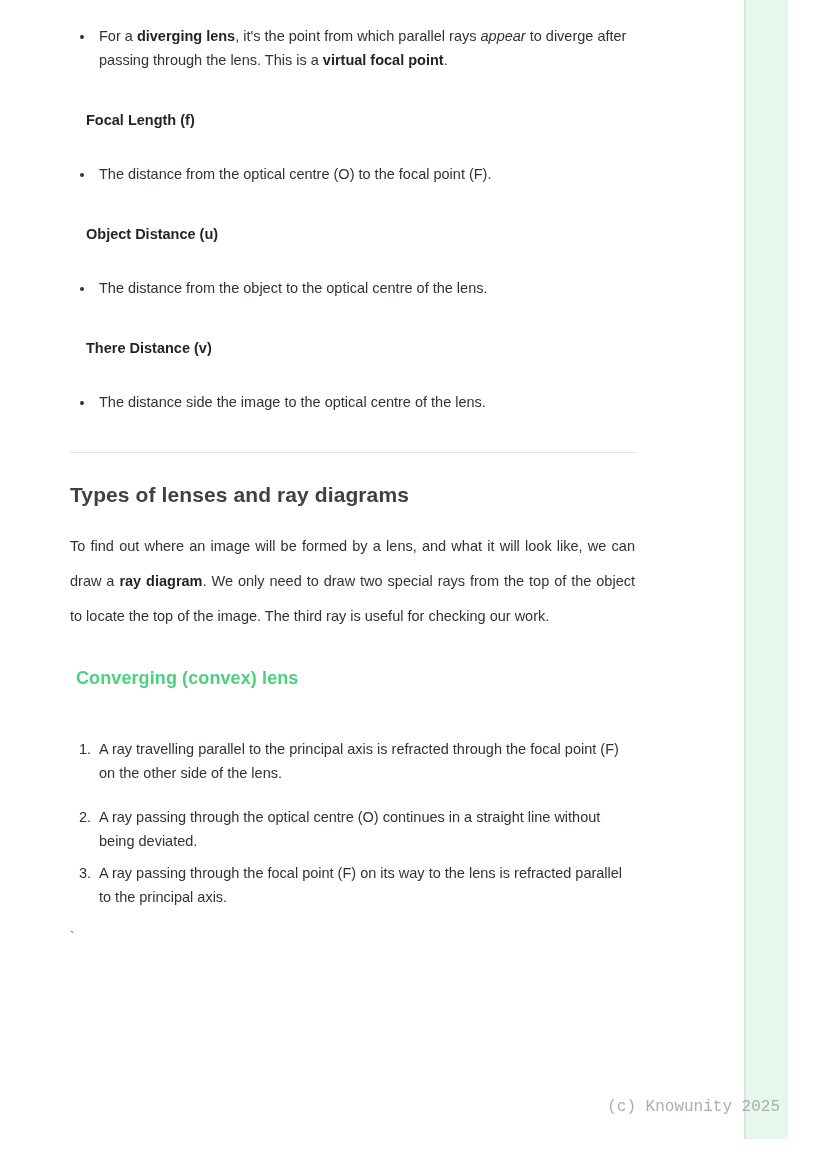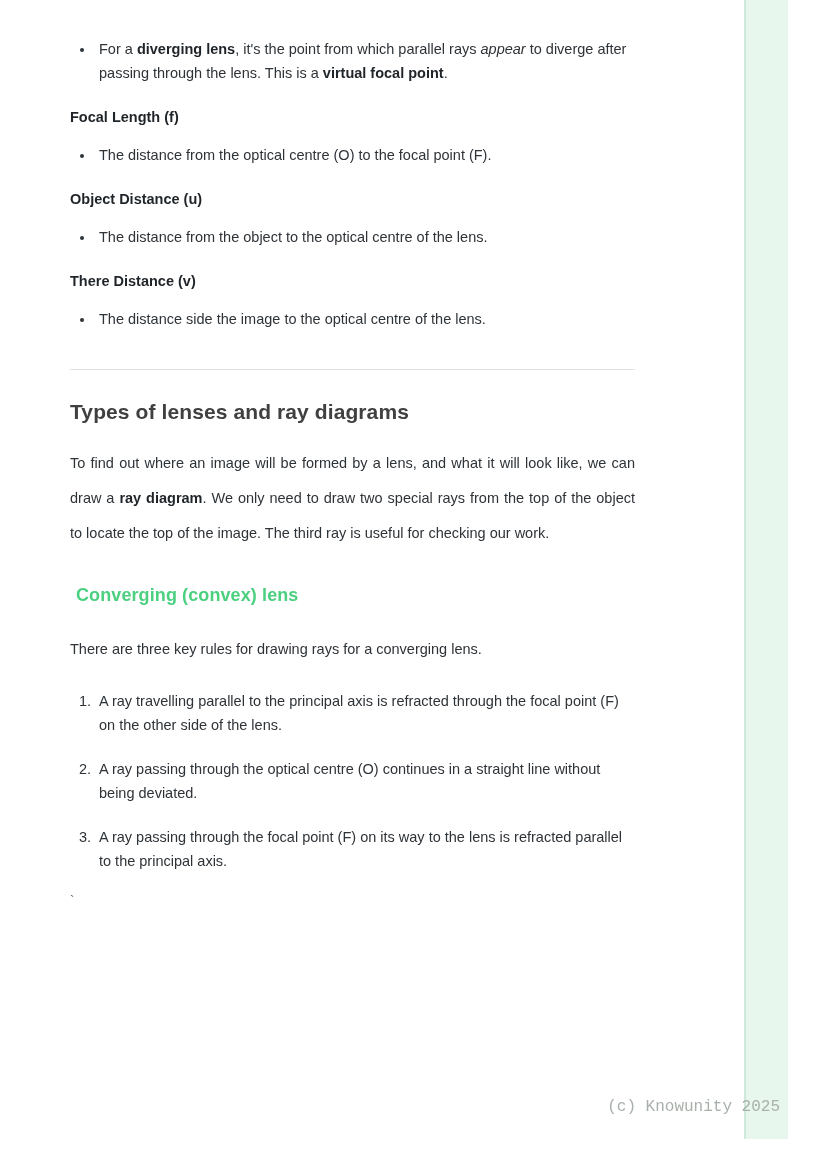--- a/index.html
+++ b/index.html
@@ -35,21 +35,21 @@
     top: 0;
     right: 82px;
     width: 2px;
     height: 1139px;
     background: #cfeadb;
   }
 
   .content {
     position: absolute;
     left: 70px;
-    top: 37px;
+    top: 24px;
     width: 565px;
   }
 
   ul.bullets, ol.numbers {
     margin: 0;
     padding: 0 0 0 25px;
   }
   ul.bullets li, ol.numbers li {
     font-size: 14.5px;
     line-height: 24px;
@@ -66,21 +66,21 @@
     line-height: 35px;
     color: #2e3338;
     text-align: justify;
     margin: 0;
   }
 
   .sub-head {
     font-size: 14.5px;
     font-weight: bold;
     color: #1f2429;
-    margin: 0;
+    margin: 16px;
   }
 
   .block-gap-sm { height: 18px; }
   .block-gap-md { height: 22px; }
 
   .divider {
     border: none;
     border-top: 1px solid #e2e2e2;
     margin: 0;
     width: 100%;
@@ -172,28 +172,27 @@
     <p class="para">
       To find out where an image will be formed by a lens, and what it will look like, we can draw a <strong>ray diagram</strong>. We only need to draw two special rays from the top of the object to locate the top of the image. The third ray is useful for checking our work.
     </p>
 
     <div style="height:28px"></div>
 
     <h3 class="sub-section-title">Converging (convex) lens</h3>
 
     <div style="height:20px"></div>
 
-    <p class="para">There are three key rules for drawing rays for a converging lens.</p>
 
     <div style="height:22px"></div>
 
     <ol class="numbers">
       <li>A ray travelling parallel to the principal axis is refracted through the focal point (F) on the other side of the lens.</li>
       <li style="margin-top:20px">A ray passing through the optical centre (O) continues in a straight line without being deviated.</li>
-      <li style="margin-top:20px">A ray passing through the focal point (F) on its way to the lens is refracted parallel to the principal axis.</li>
+      <li style="margin-top:8px">A ray passing through the focal point (F) on its way to the lens is refracted parallel to the principal axis.</li>
     </ol>
 
     <div style="height:18px"></div>
 
     <p class="tick-mark">`</p>
 
   </div>
 
   <div class="footer-credit">(c) Knowunity 2025</div>
 

